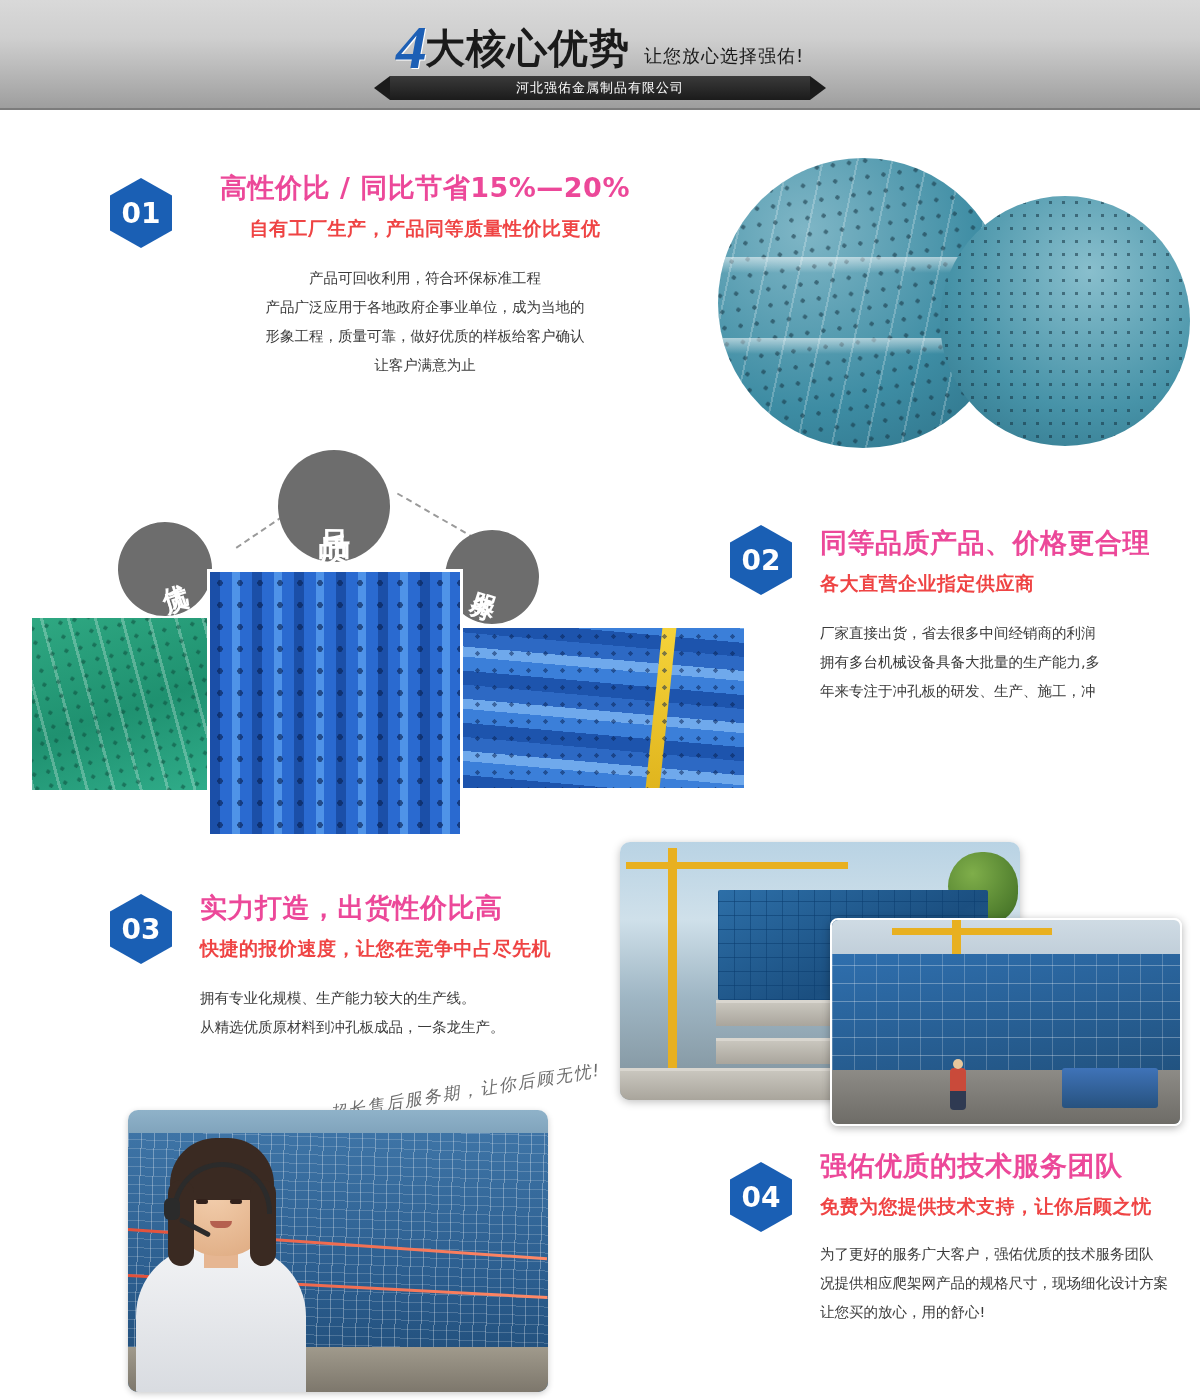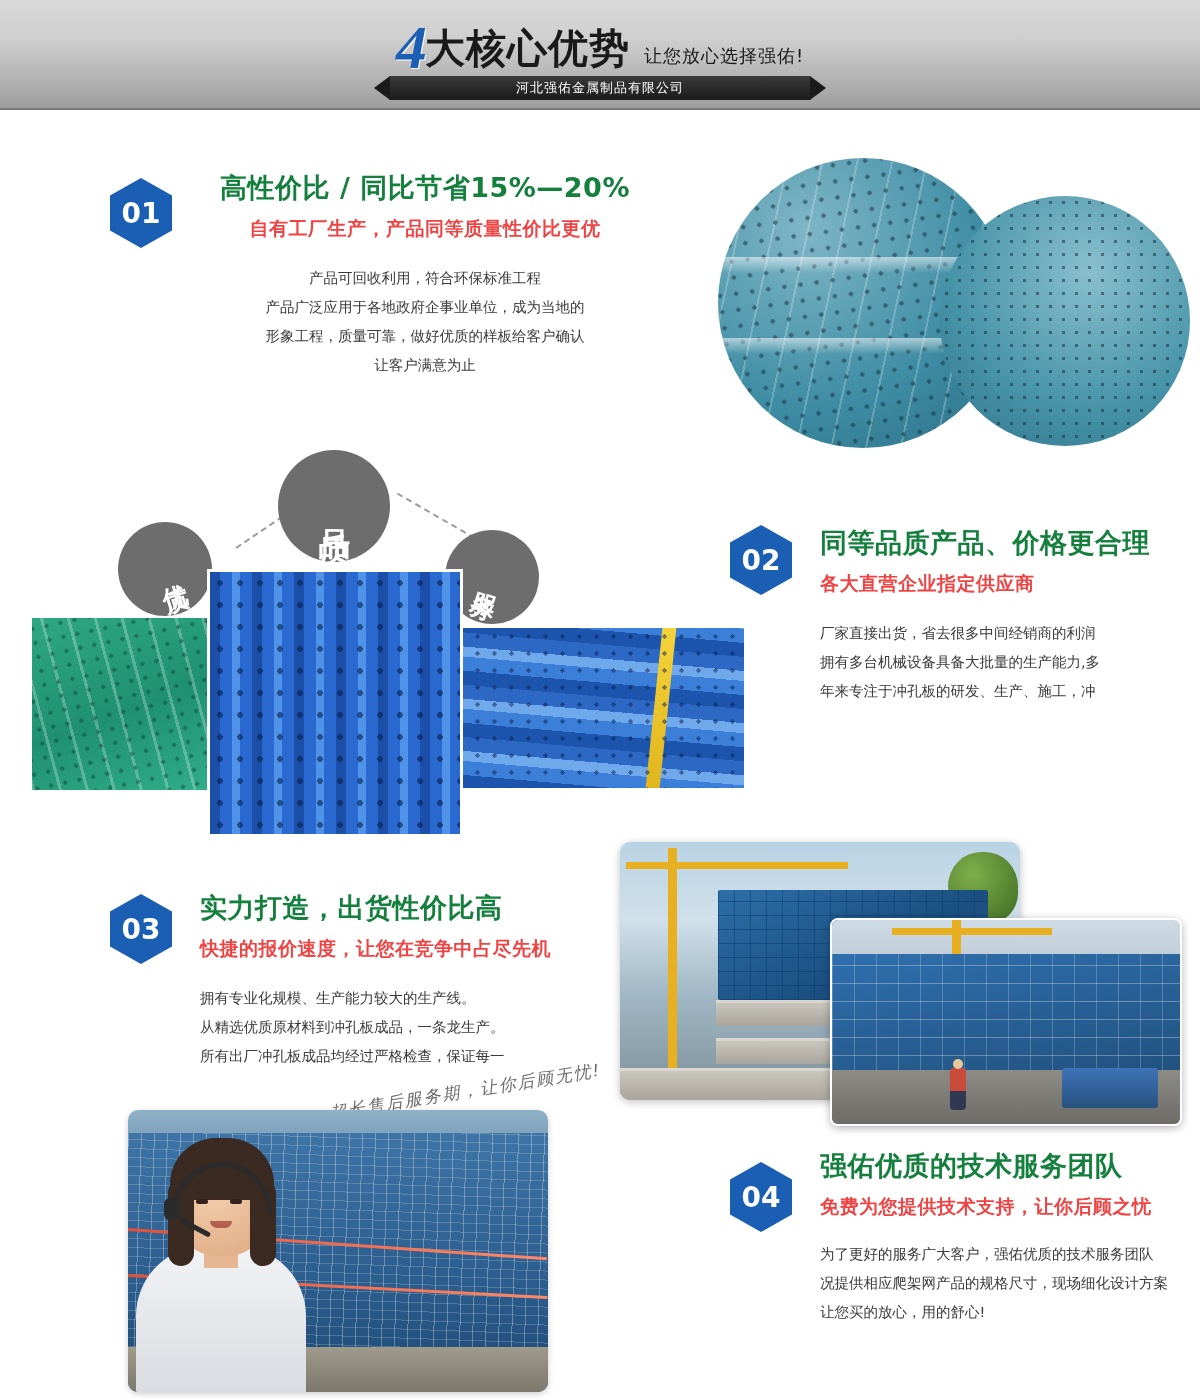--- a/index.html
+++ b/index.html
@@ -88,21 +88,21 @@
     color: #fff;
     font-family: "DejaVu Sans", sans-serif;
     font-weight: bold;
     font-size: 28px;
     display: flex; align-items: center; justify-content: center;
   }
   .h-title {
     font-family: "DejaVu Sans", sans-serif;
     font-weight: bold;
     font-size: 27px;
-    color: #15803d;
+    color: #ec4899;
     letter-spacing: 0.5px;
   }
   .h-sub {
     font-family: "DejaVu Sans", sans-serif;
     font-weight: bold;
     font-size: 19px;
     color: #ef4444;
     margin-top: 10px;
     letter-spacing: 0.5px;
   }
@@ -423,21 +423,20 @@
 </div>
 
 <div class="section" style="left:110px; top:890px; width:520px;">
   <div class="hexnum" style="left:0; top:4px;">03</div>
   <div style="margin-left:90px;">
     <div class="h-title">实力打造，出货性价比高</div>
     <div class="h-sub">快捷的报价速度，让您在竞争中占尽先机</div>
     <div class="body-text" style="margin-top:22px;">
       <div>拥有专业化规模、生产能力较大的生产线。</div>
       <div>从精选优质原材料到冲孔板成品，一条龙生产。</div>
-      <div>所有出厂冲孔板成品均经过严格检查，保证每一</div>
     </div>
   </div>
 </div>
 
 <div class="photo" style="left:620px; top:842px; width:400px; height:258px; border-radius:10px; box-shadow:0 2px 8px rgba(0,0,0,.25);">
   <div class="site-a">
     <div class="tree" style="right:2px; top:10px; width:70px; height:72px;"></div>
     <div class="crane-mast" style="left:48px; top:6px; height:230px;"></div>
     <div class="crane-jib" style="left:48px; top:20px; width:180px;"></div>
     <div class="crane-jib" style="left:6px; top:20px; width:46px;"></div>

